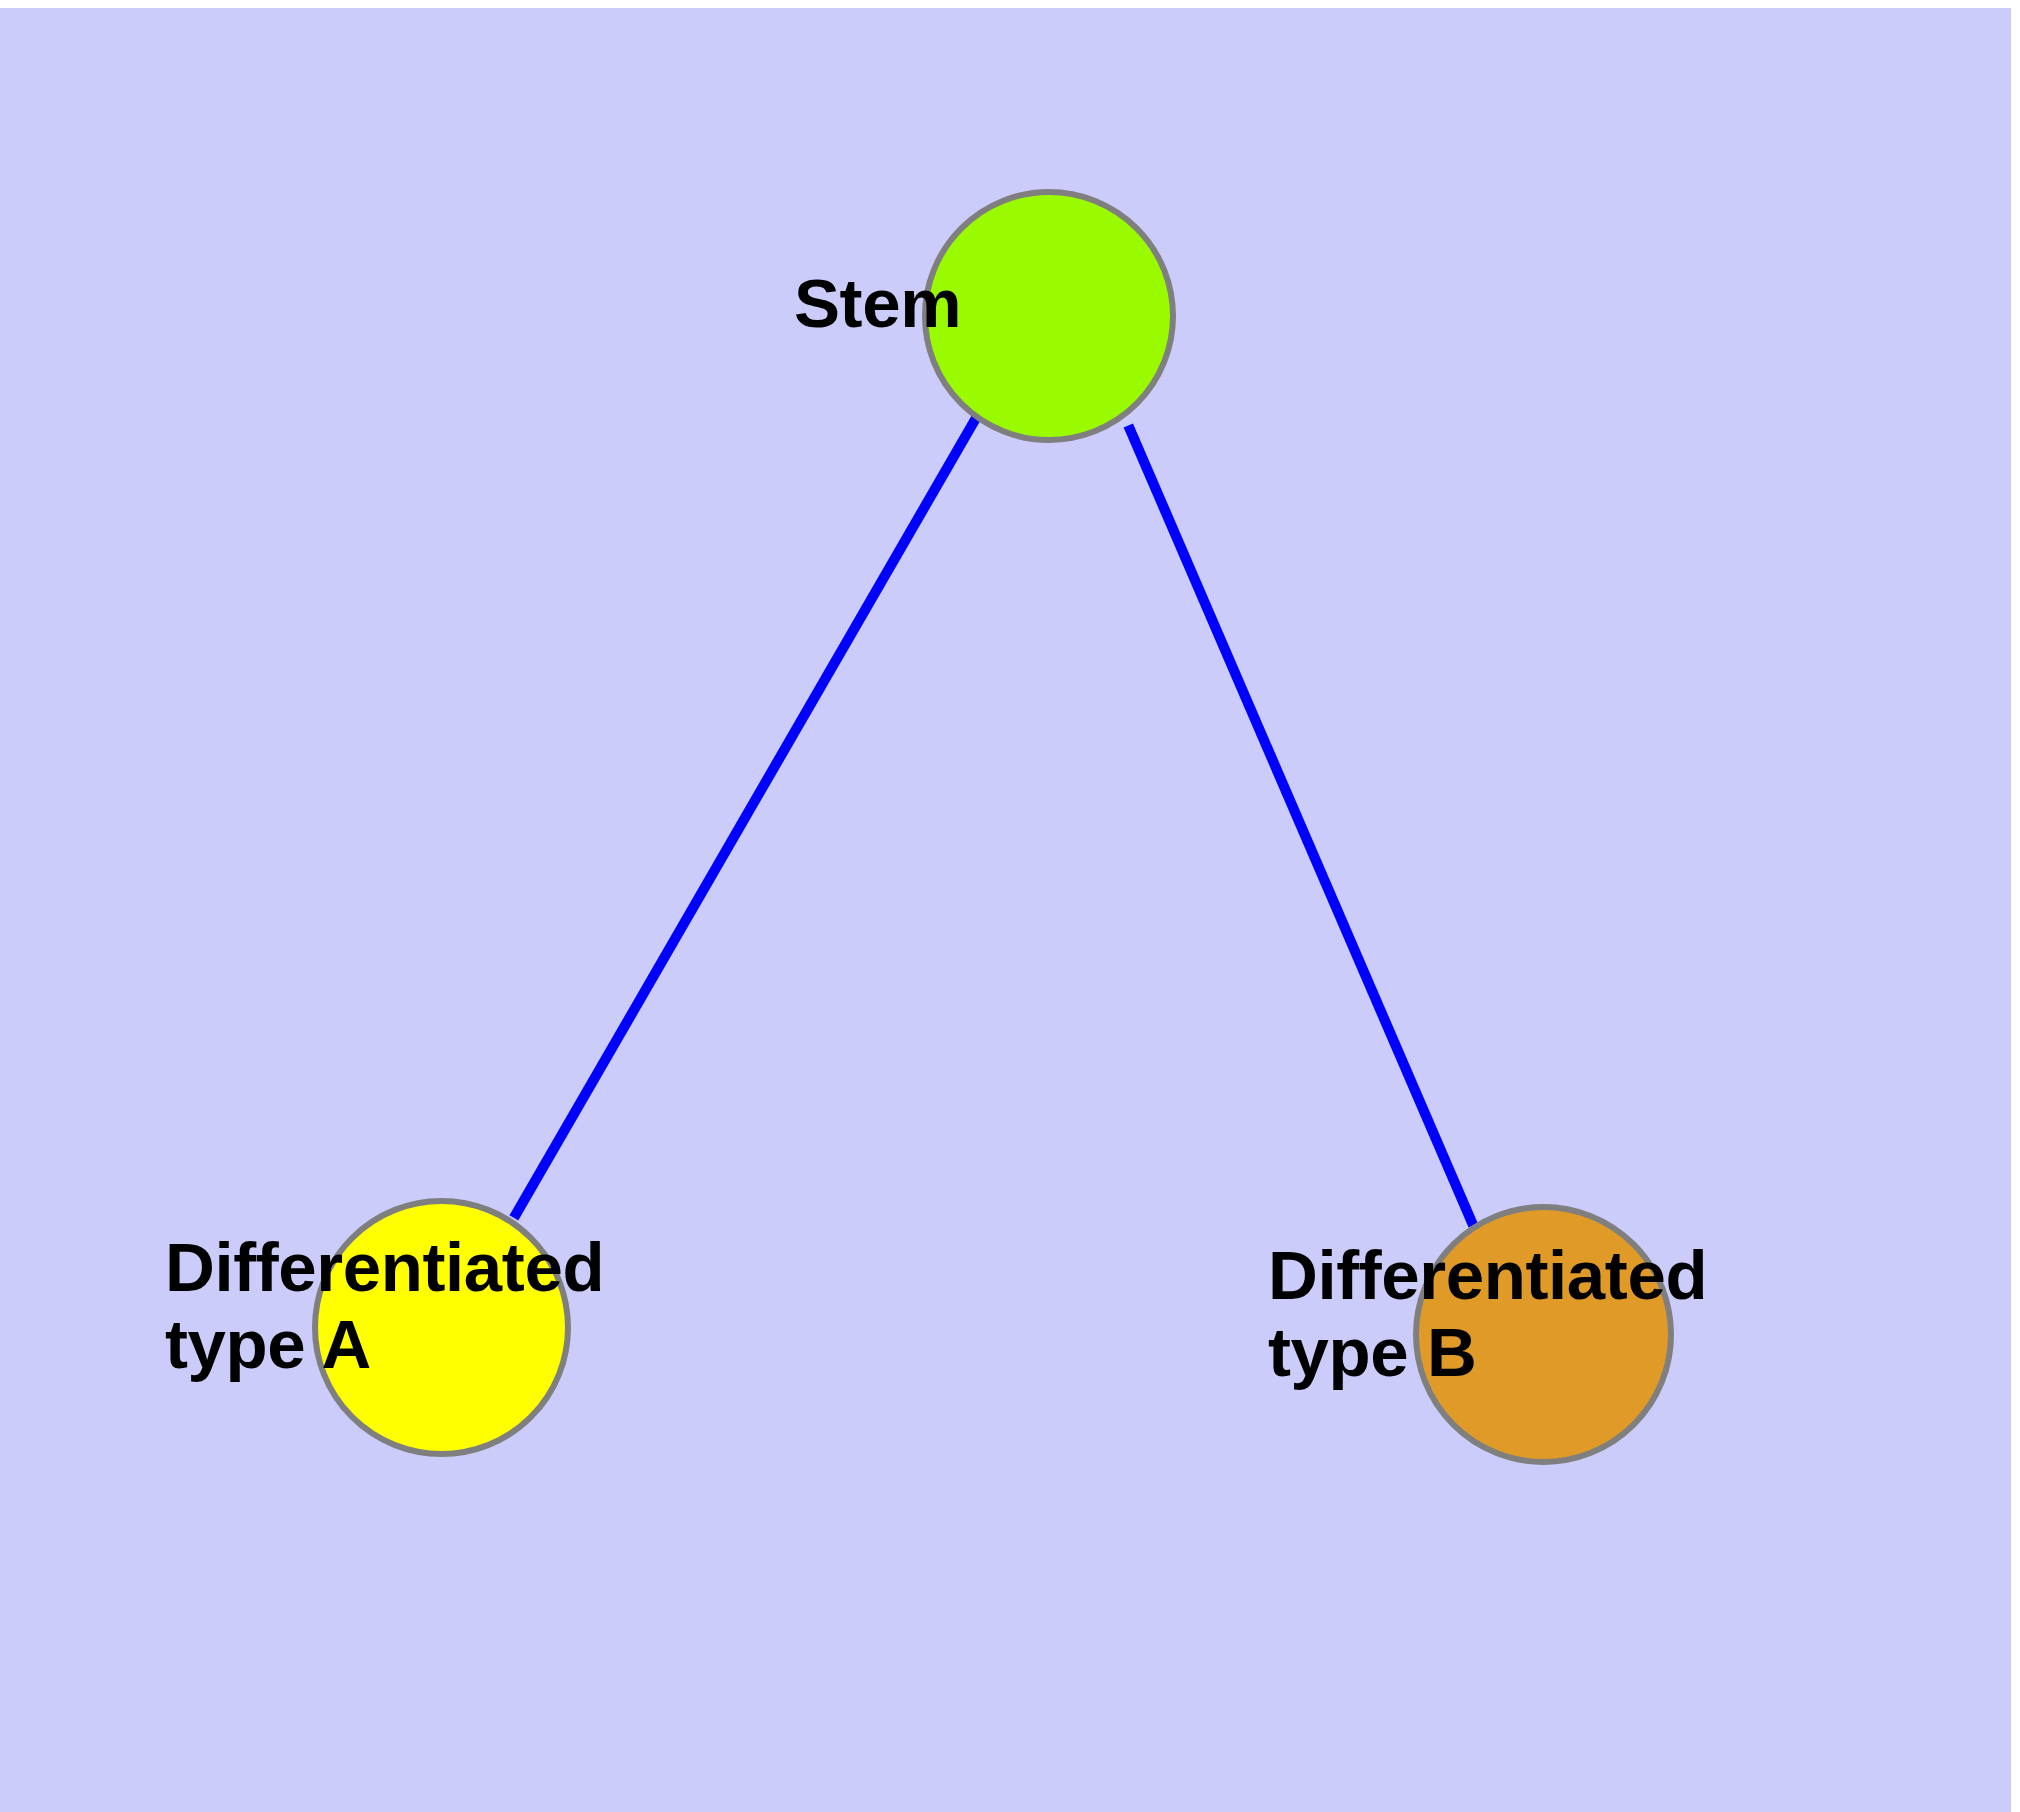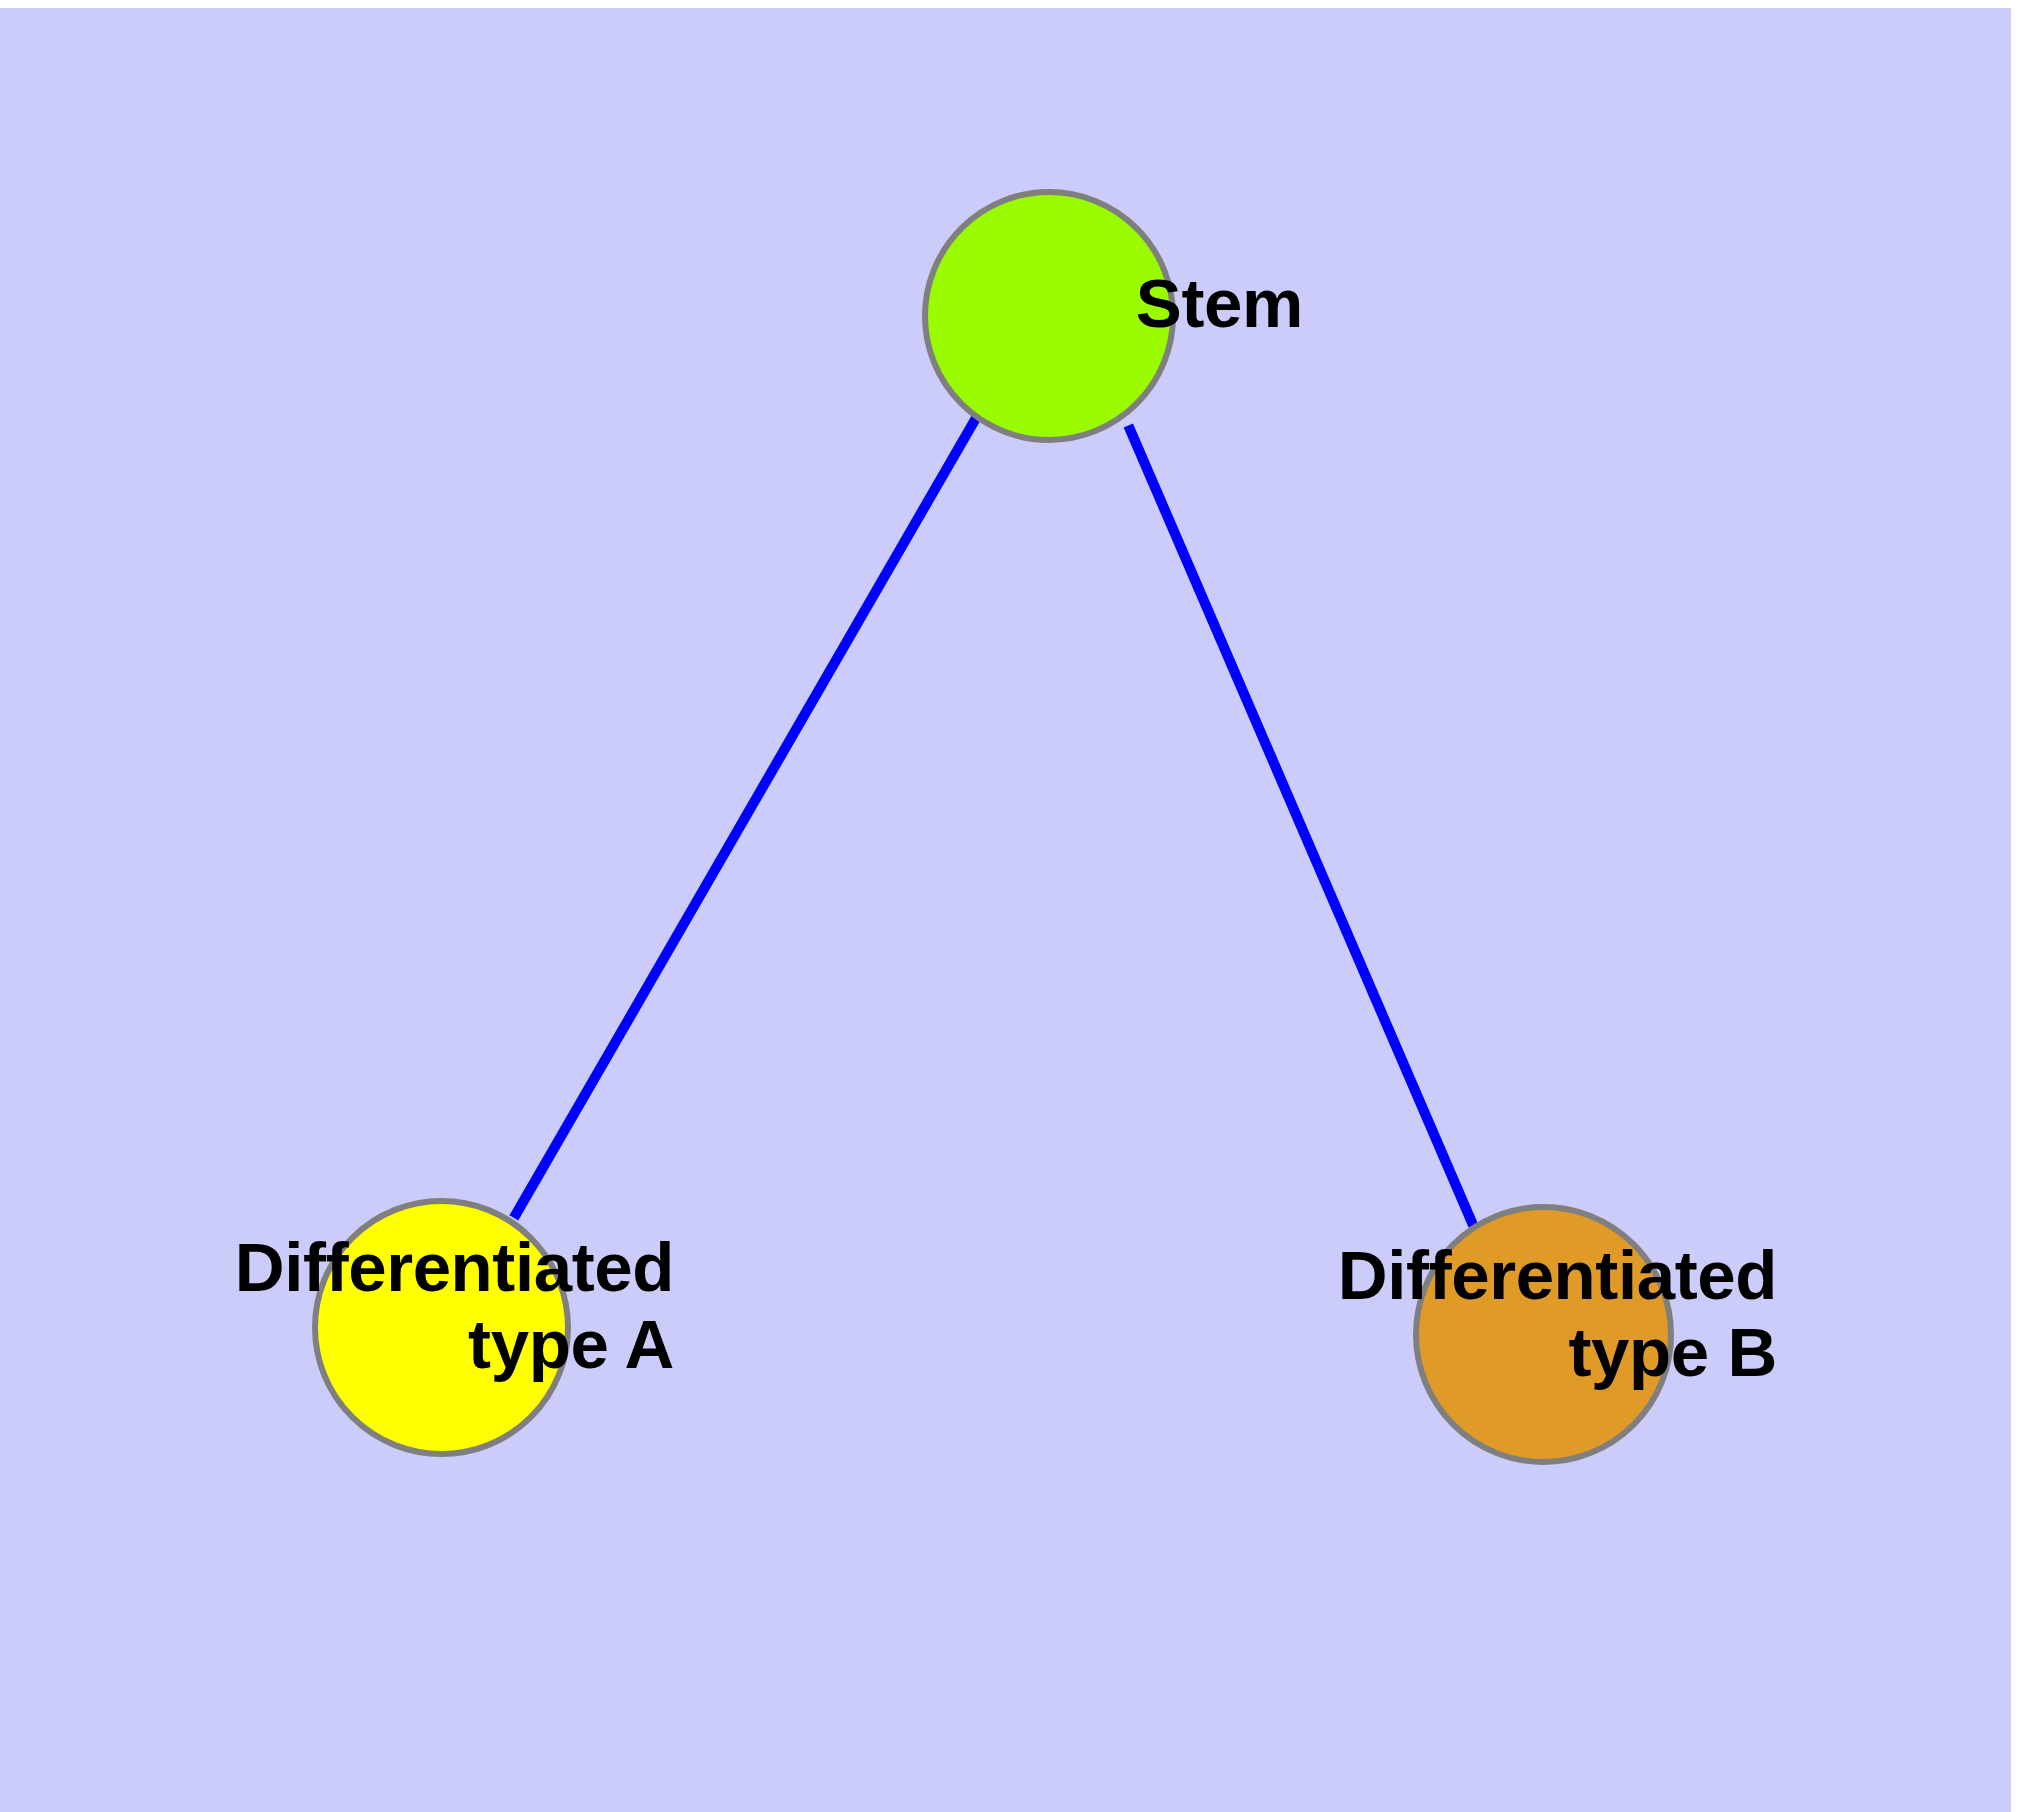--- a/index.html
+++ b/index.html
@@ -70,21 +70,21 @@
     top: 1204px;
     width: 261px;
     height: 261px;
     background: #e09a28;
   }
 
   .node-label {
     position: absolute;
     color: #000000;
     font-weight: bold;
-    text-align: right;
+    text-align: left;
     line-height: 1.12;
     white-space: pre;
     letter-spacing: -0.4px;
     user-select: none;
   }
 
   #label-stem {
     left: 794px;
     top: 265px;
     width: 509px;

